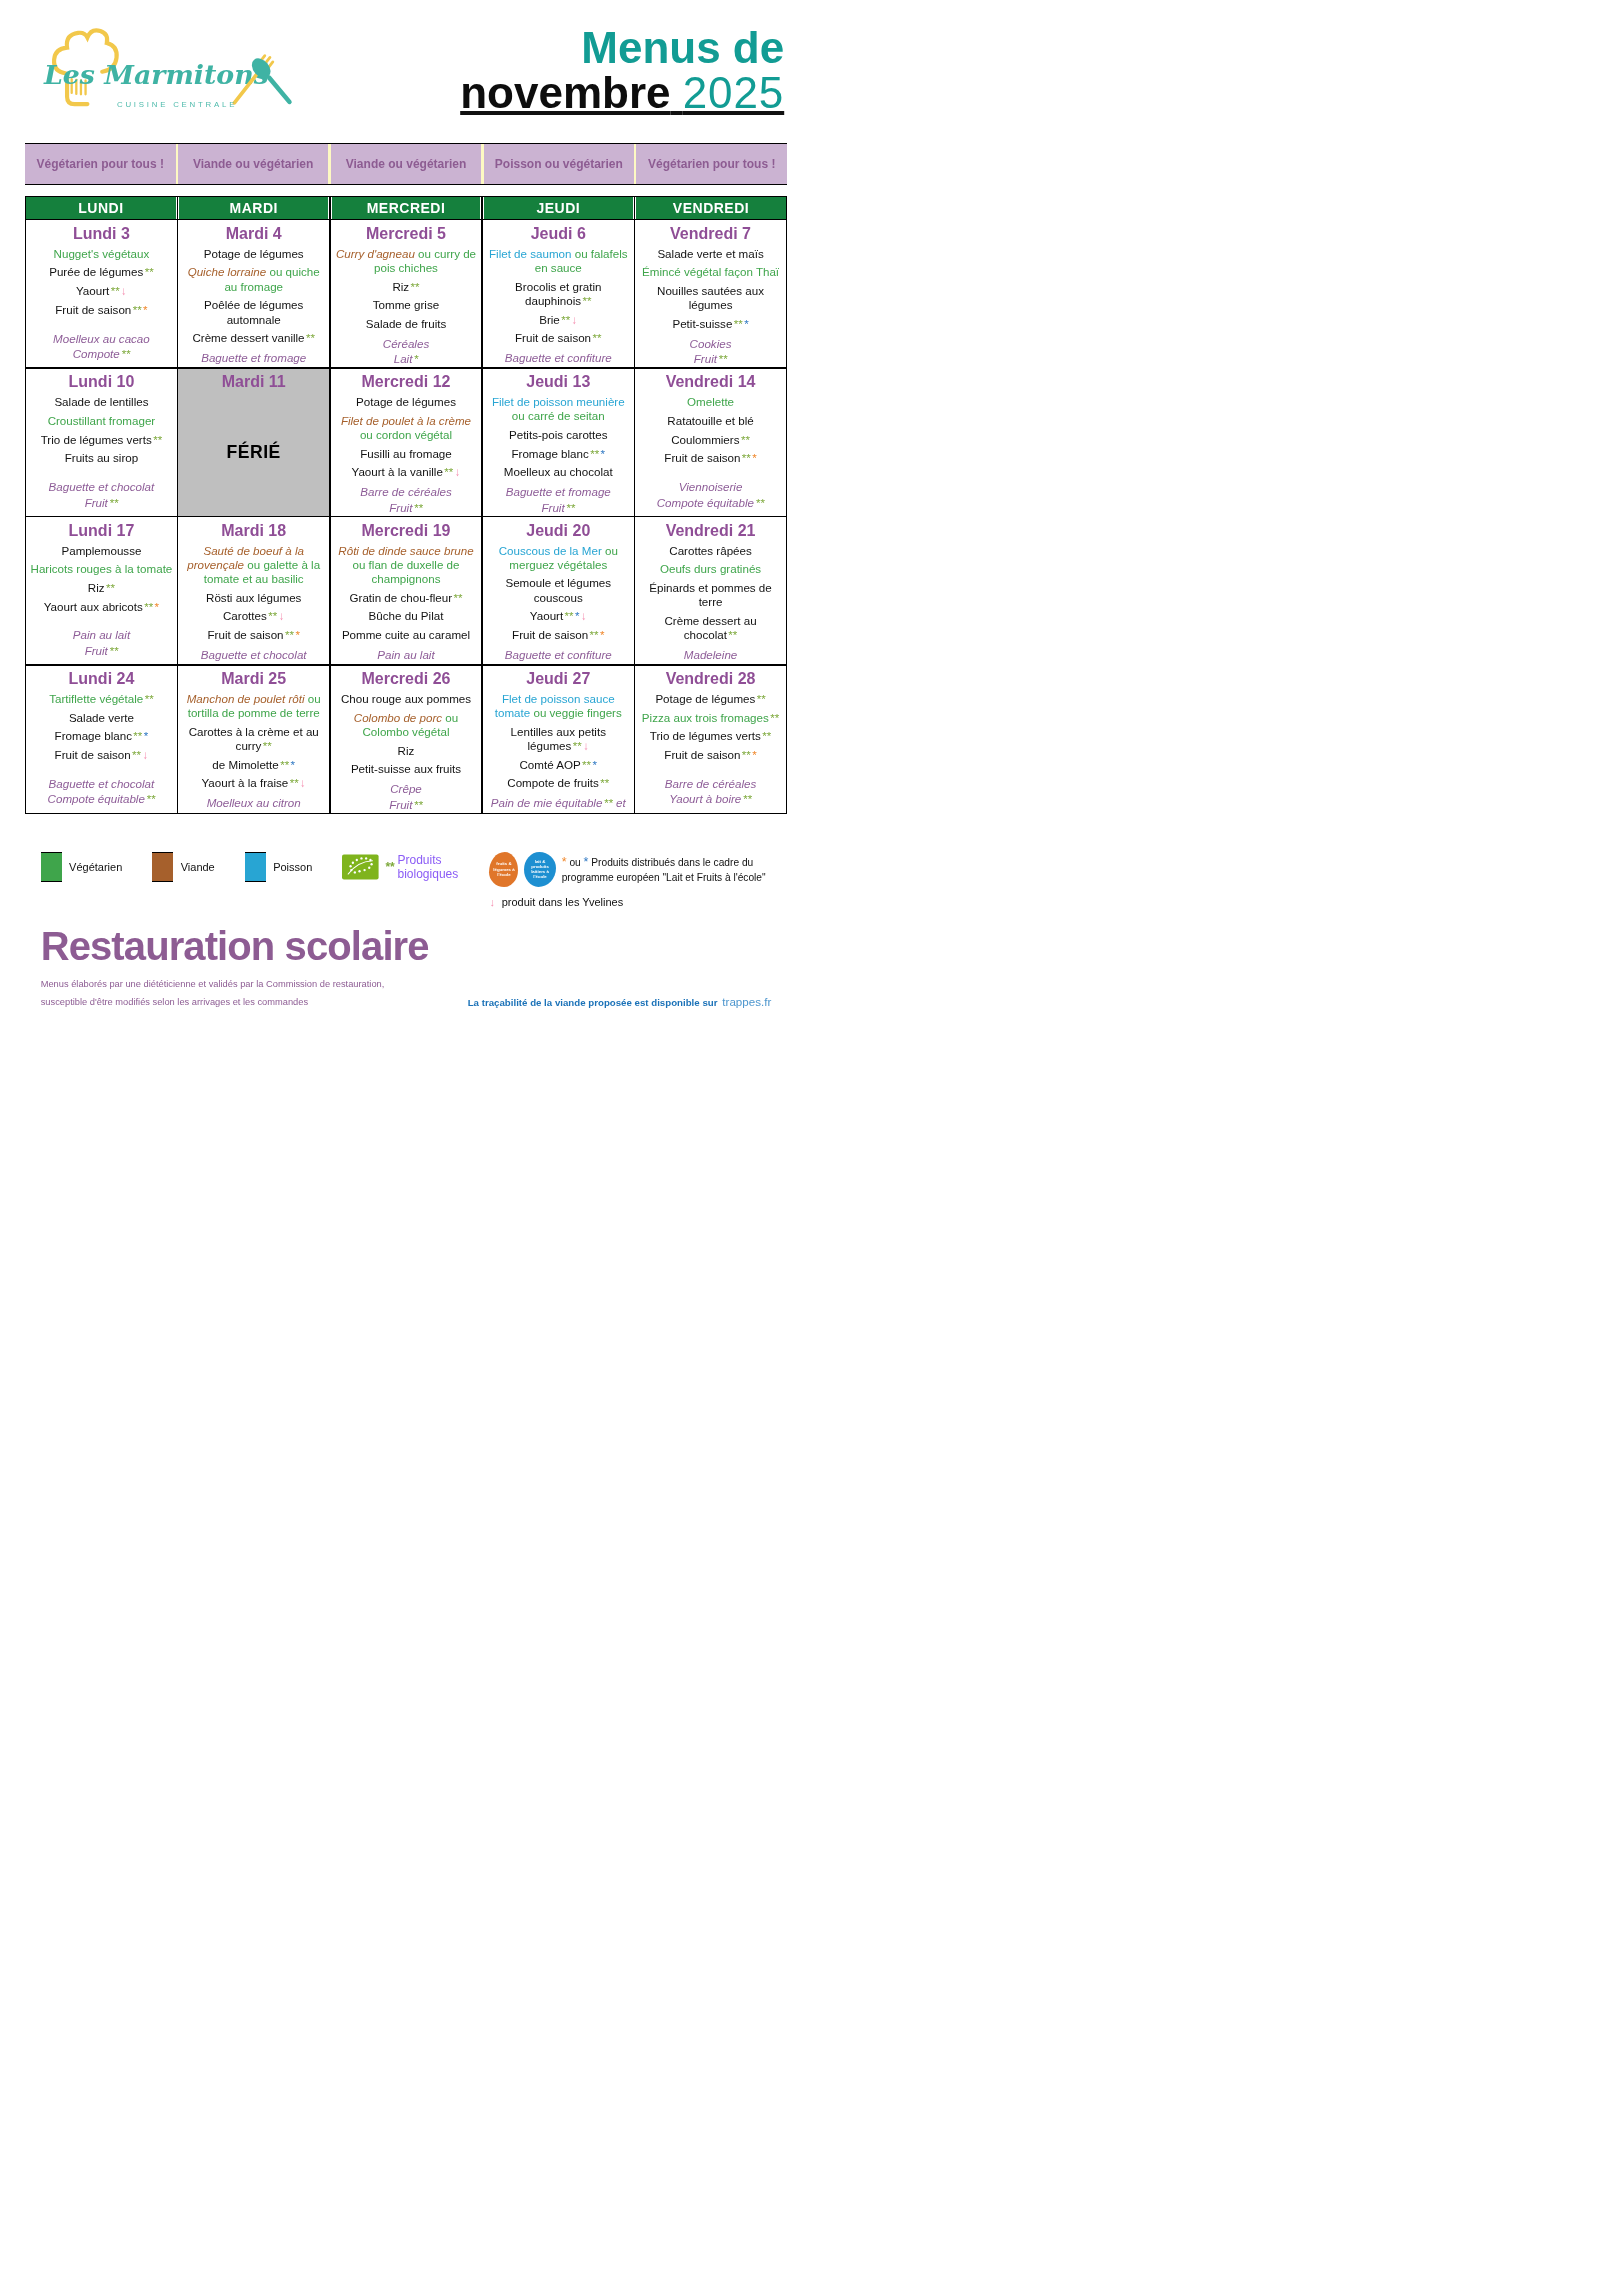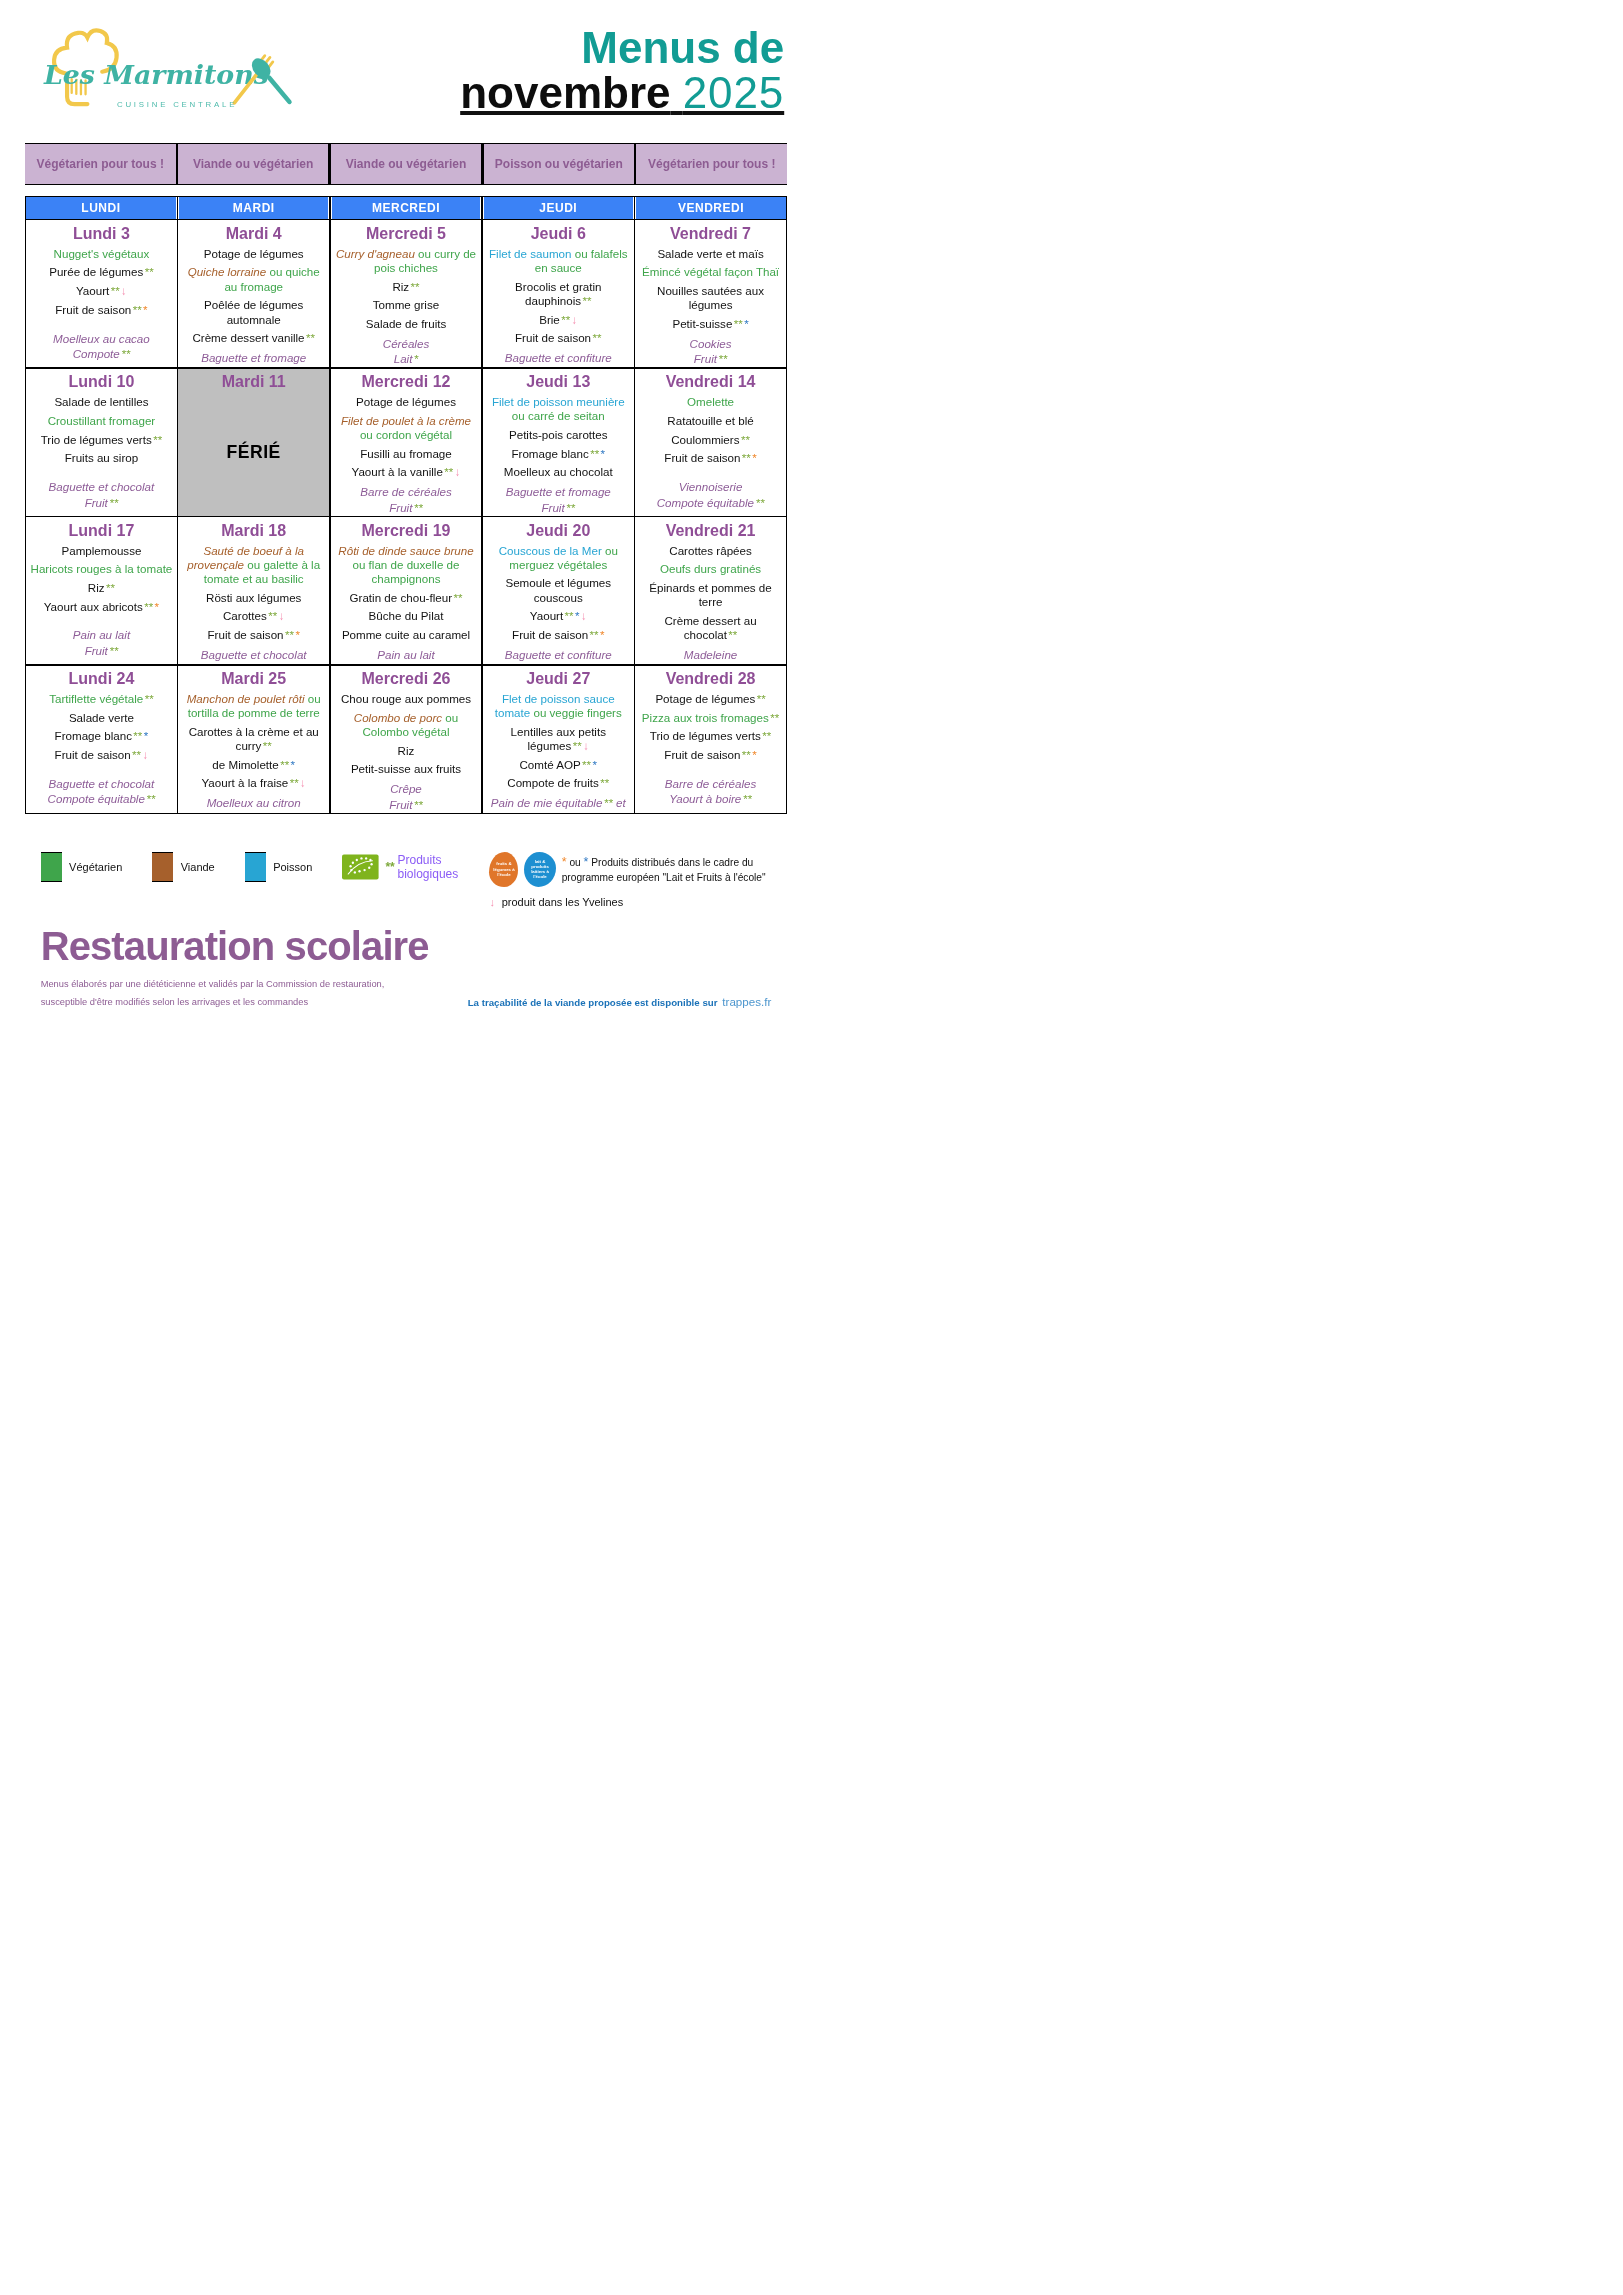--- a/index.html
+++ b/index.html
@@ -9,26 +9,26 @@
   
   .hdr{display:flex;justify-content:space-between;align-items:flex-start;padding:0 2.8px 0 14px;height:112px;}
   .logo-wrap{width:278px;height:104px;}
   .title{text-align:right;line-height:1.02;padding-top:6.5px;}
   .t1{color:#129C94;font-weight:bold;font-size:44px;}
   .t2{font-size:44px;text-decoration:underline;}
   .t2 .mo{font-weight:bold;color:#0d0d0d;}
   .t2 .yr{color:#129C94;font-weight:normal;letter-spacing:0.9px;}
 
   
-  .cats{margin-top:12px;border-top:1.9px solid #000;border-bottom:1.9px solid #000;display:grid;grid-template-columns:repeat(5,1fr);gap:2.3px;background:#000000;}
+  .cats{margin-top:12px;border-top:1.9px solid #000;border-bottom:1.9px solid #000;display:grid;grid-template-columns:repeat(5,1fr);gap:2.3px;background:#fef9c3;}
   .cat{background:#CBB3D2;color:#8D5C92;font-weight:bold;font-size:12px;text-align:center;display:flex;align-items:center;justify-content:center;min-height:34px;padding:2.8px;}
 
   
   .tbl{margin-top:11px;border:1.9px solid #000;background:#000;display:grid;grid-template-columns:repeat(5,1fr);grid-template-rows:22px repeat(4,147px);gap:1.4px;}
-  .dh{background:#3b82f6;color:#fff;font-weight:bold;font-size:12px;letter-spacing:0.5px;display:flex;align-items:center;justify-content:center;border-left:0.9px solid #fff;border-right:0.9px solid #fff;}
+  .dh{background:#15803d;color:#fff;font-weight:bold;font-size:14px;letter-spacing:0.5px;display:flex;align-items:center;justify-content:center;border-left:0.9px solid #fff;border-right:0.9px solid #fff;}
   .dh:nth-child(1){border-left:none;} .dh:nth-child(5){border-right:none;}
   .cell{background:#fff;display:flex;flex-direction:column;padding:2.8px 3.7px 5.6px;box-sizing:border-box;overflow:hidden;text-align:center;}
   .cell .dt{color:#8F4E96;font-weight:bold;font-size:16px;margin:1.9px 0 3.7px;flex:0 0 auto;}
   .menu{flex:1 1 auto;display:flex;flex-direction:column;gap:4.6px;}
   .line{font-size:11.6px;line-height:1.22;color:#121212;}
   .c-g{color:#3FA54B;} .c-br{color:#A6602C;font-style:italic;} .c-bl{color:#28A5D3;}
   .mk{margin-left:1.4px;}
   .m-b{color:#7EA93C;} .m-o{color:#F0872B;} .m-u{color:#2F78C3;} .m-gs{color:#7EA93C;} .m-y{color:#F591B2;font-weight:bold;}
   .gouter{flex:0 0 auto;padding-top:4.6px;}
   .gline{font-style:italic;color:#8D5C97;font-size:11.6px;line-height:1.35;}

